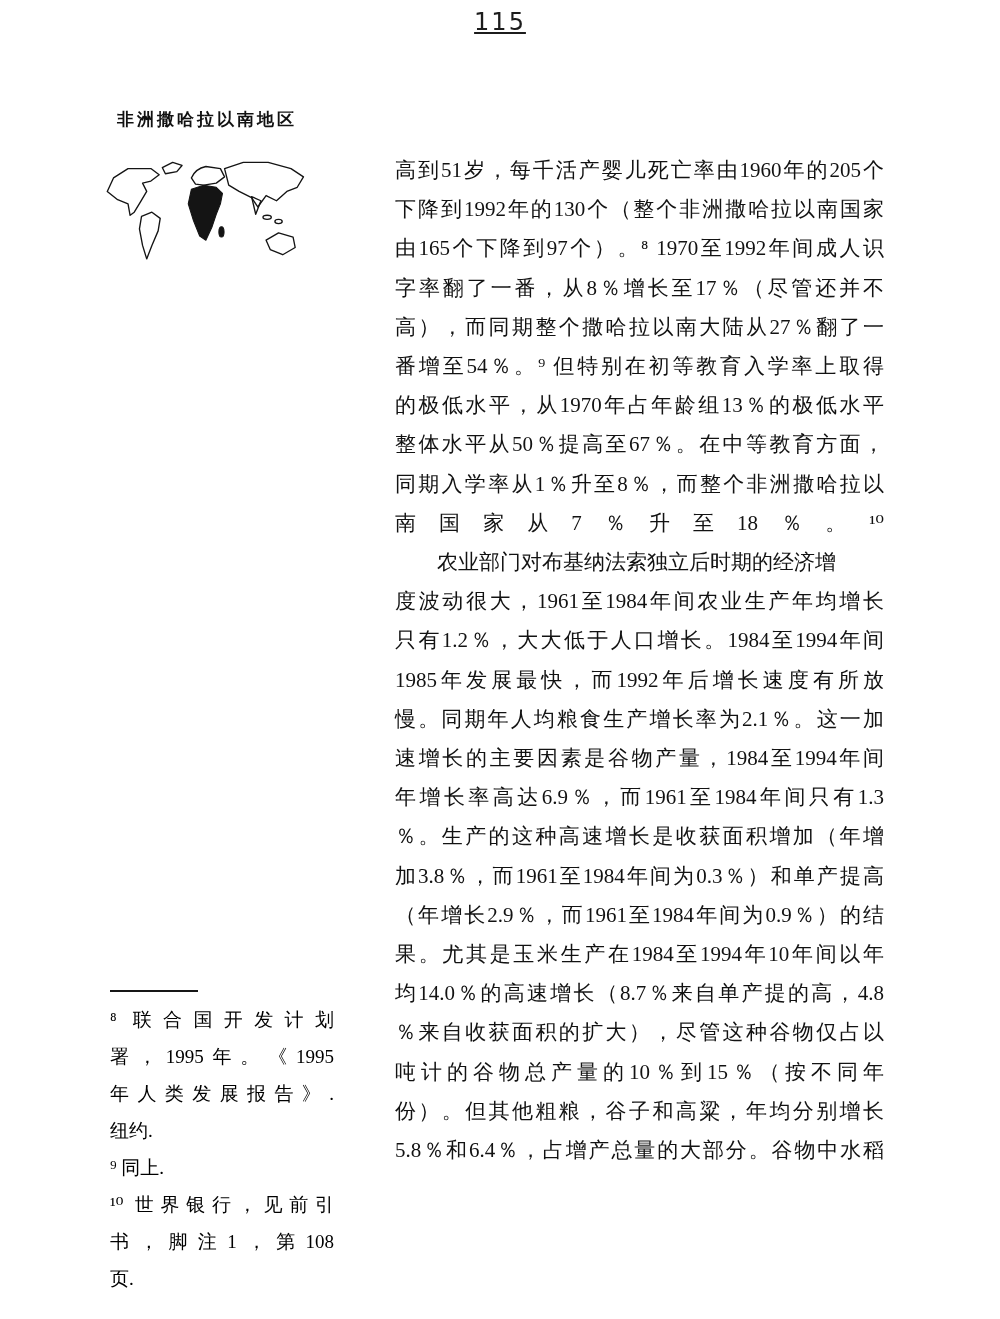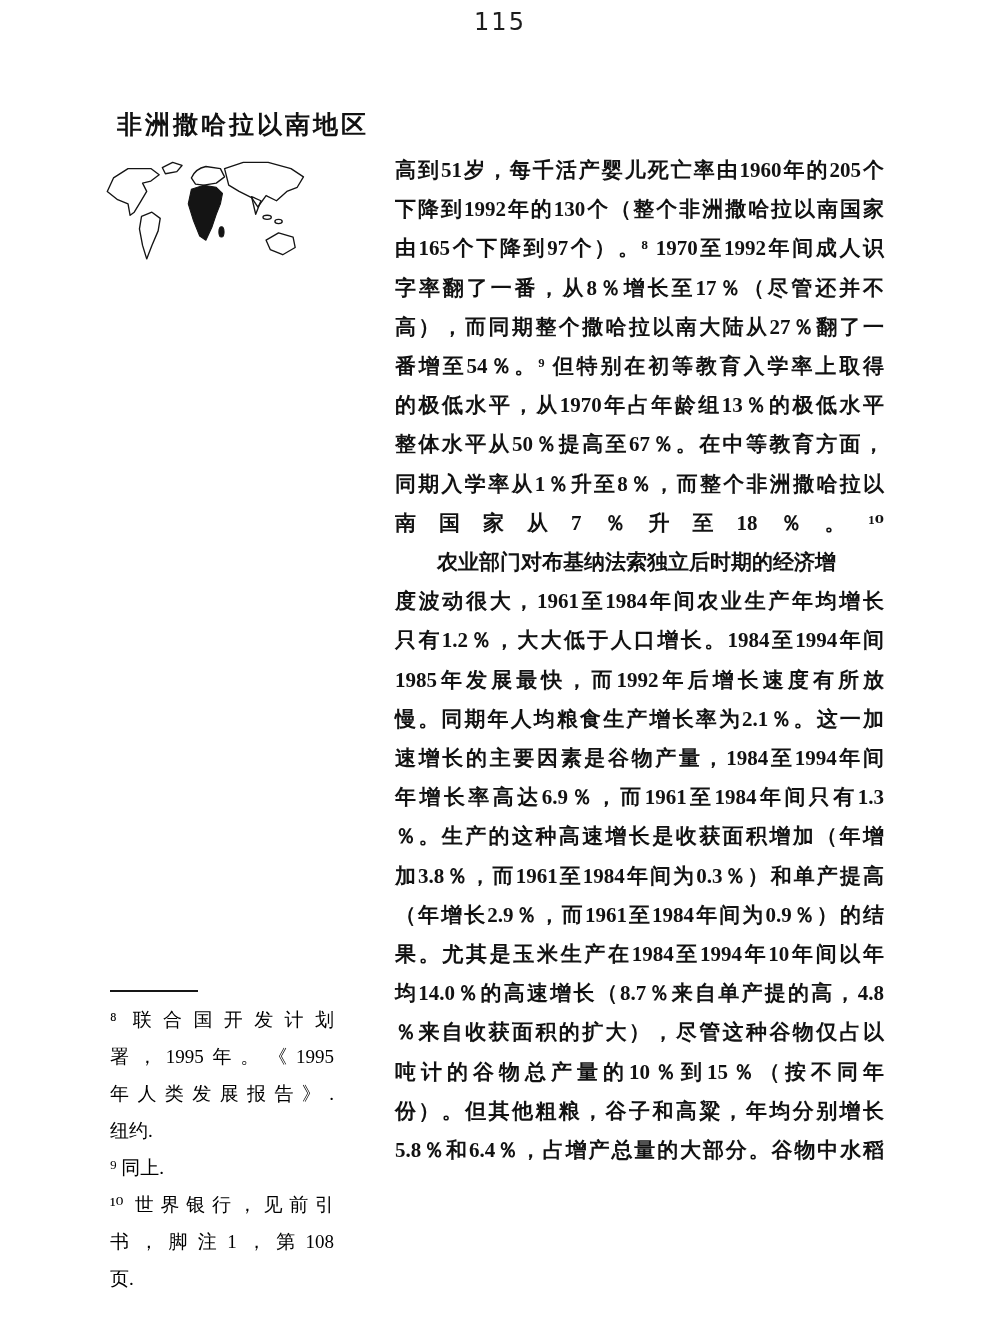--- a/index.html
+++ b/index.html
@@ -16,47 +16,47 @@
   .page-number {
     position: absolute;
     top: 8px;
     left: 0;
     width: 100%;
     text-align: center;
     font-size: 24px;
     font-family: "DejaVu Sans", "Liberation Sans", sans-serif;
     letter-spacing: 2px;
     color: #1c1c1c;
+    text-decoration: underline;
   }
   .heading {
     position: absolute;
     left: 117px;
     top: 108px;
-    font-size: 25px;
+    font-size: 17px;
     font-weight: bold;
     letter-spacing: 3px;
     color: #111;
   }
   .map-wrap {
     position: absolute;
     left: 100px;
     top: 152px;
     width: 218px;
     height: 138px;
   }
   .map-wrap svg { width: 100%; height: 100%; }
   .main-text {
     position: absolute;
     left: 395px;
     top: 151px;
     width: 489px;
     font-size: 21px;
     line-height: 39.2px;
     color: #121212;
-    font-weight: bold;
   }
   .main-text .line {
     text-align: justify;
     text-align-last: justify;
   }
   
   .main-text .line:nth-child(11) { text-align-last: left; }
   .footnotes {
     position: absolute;
     left: 110px;

